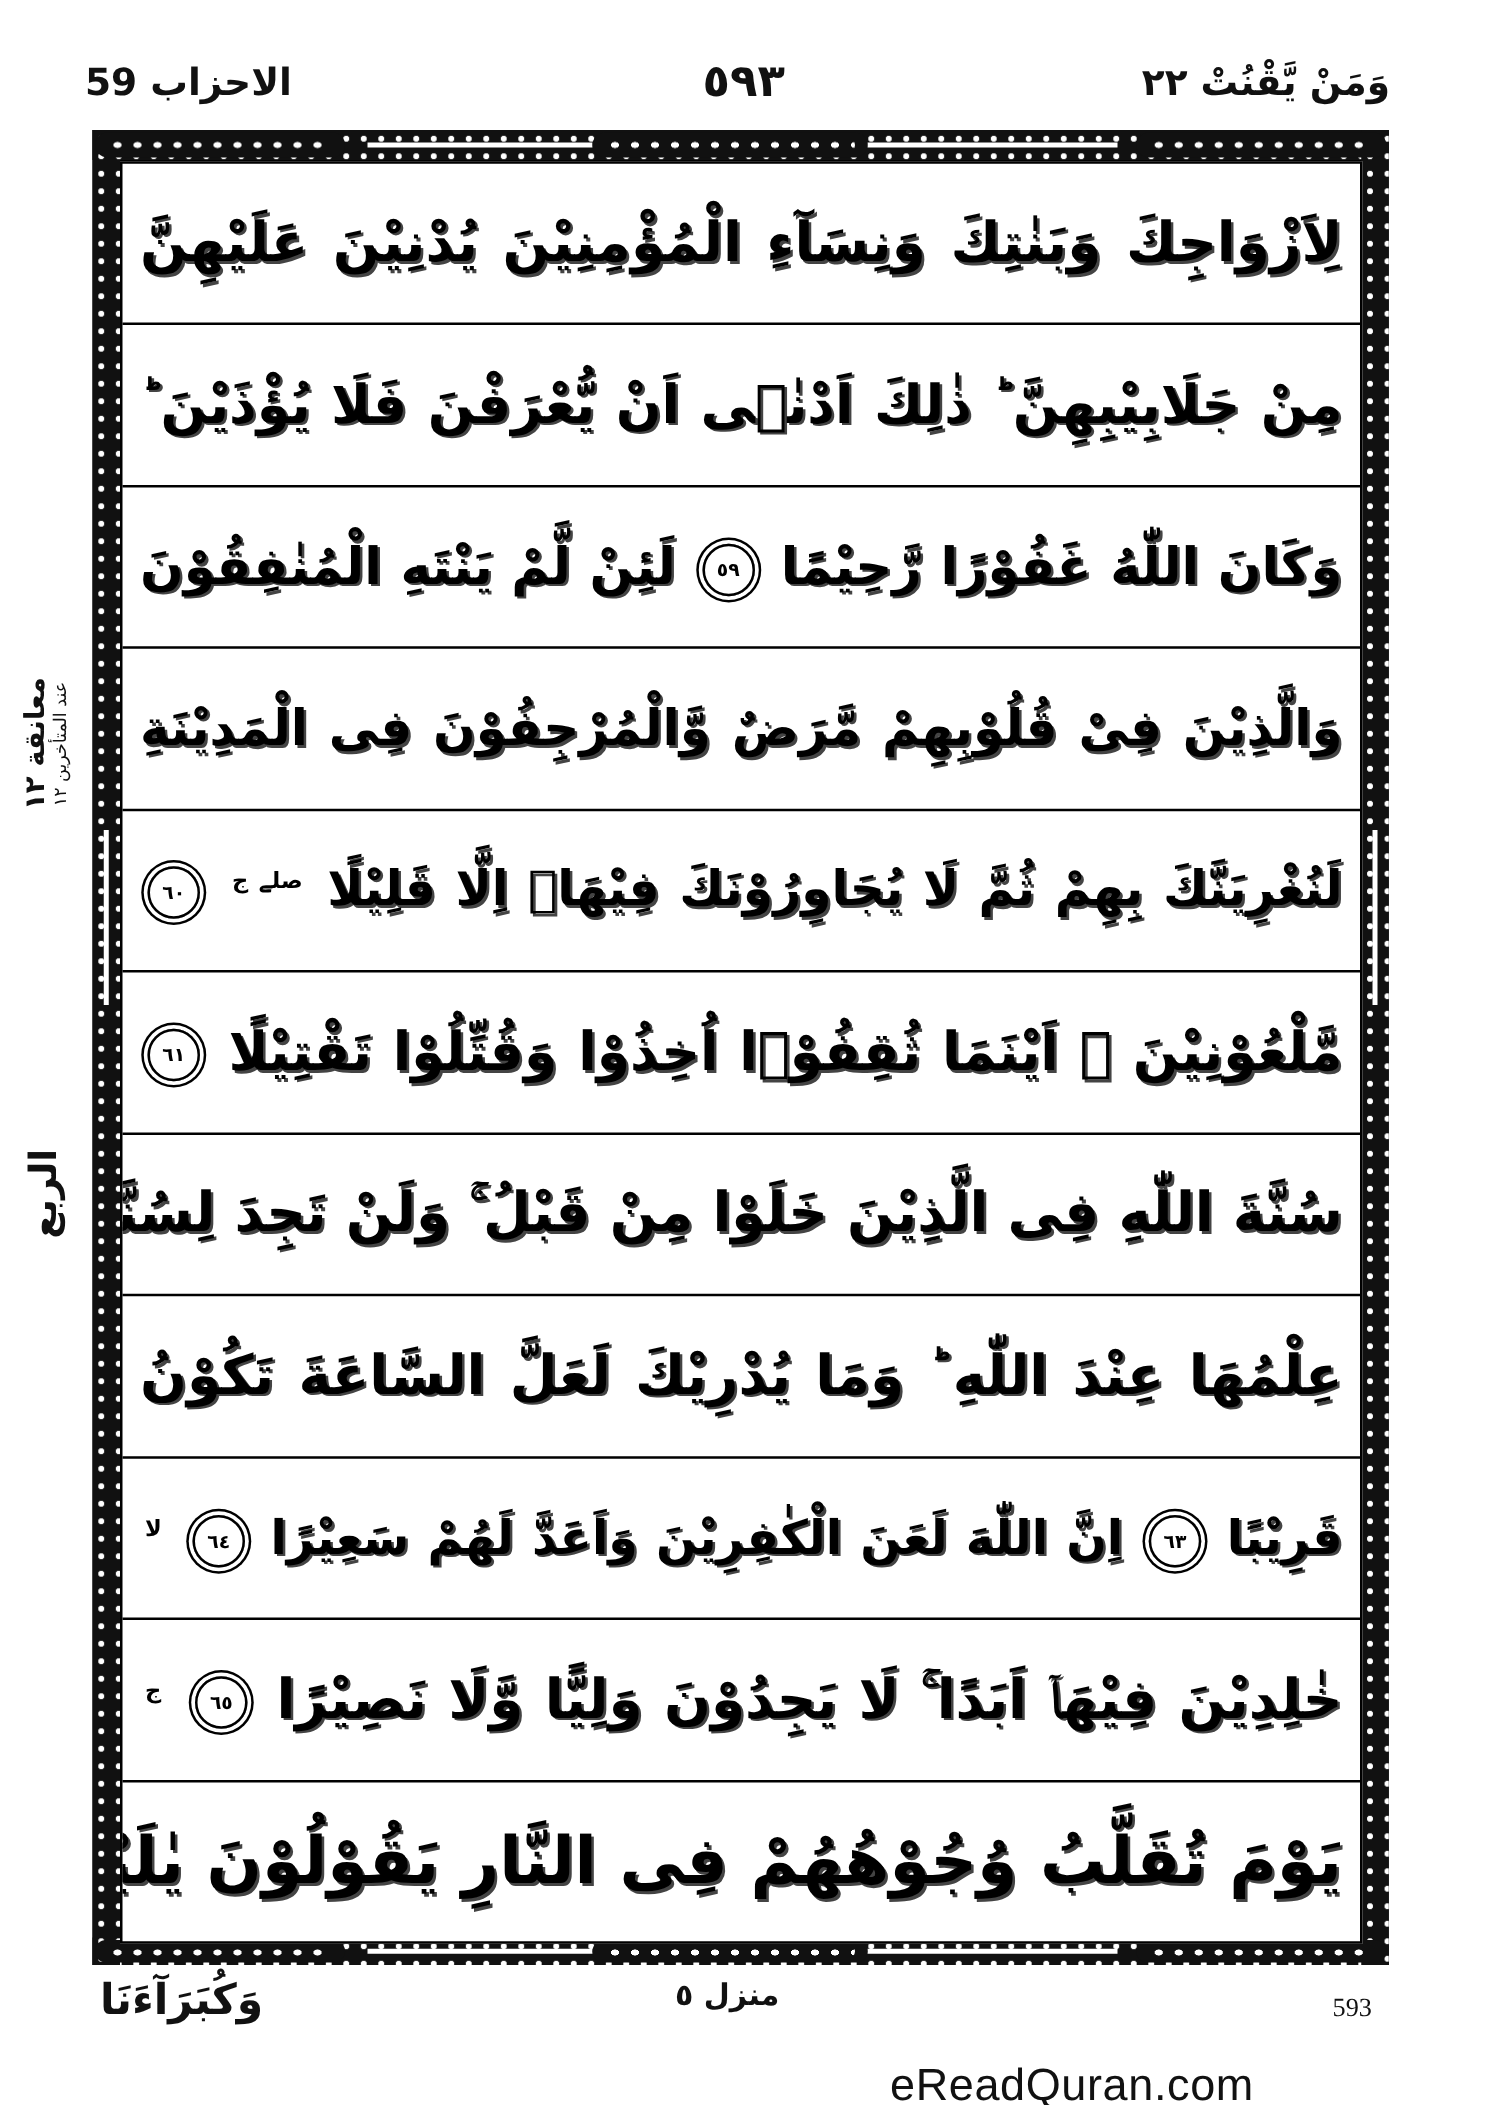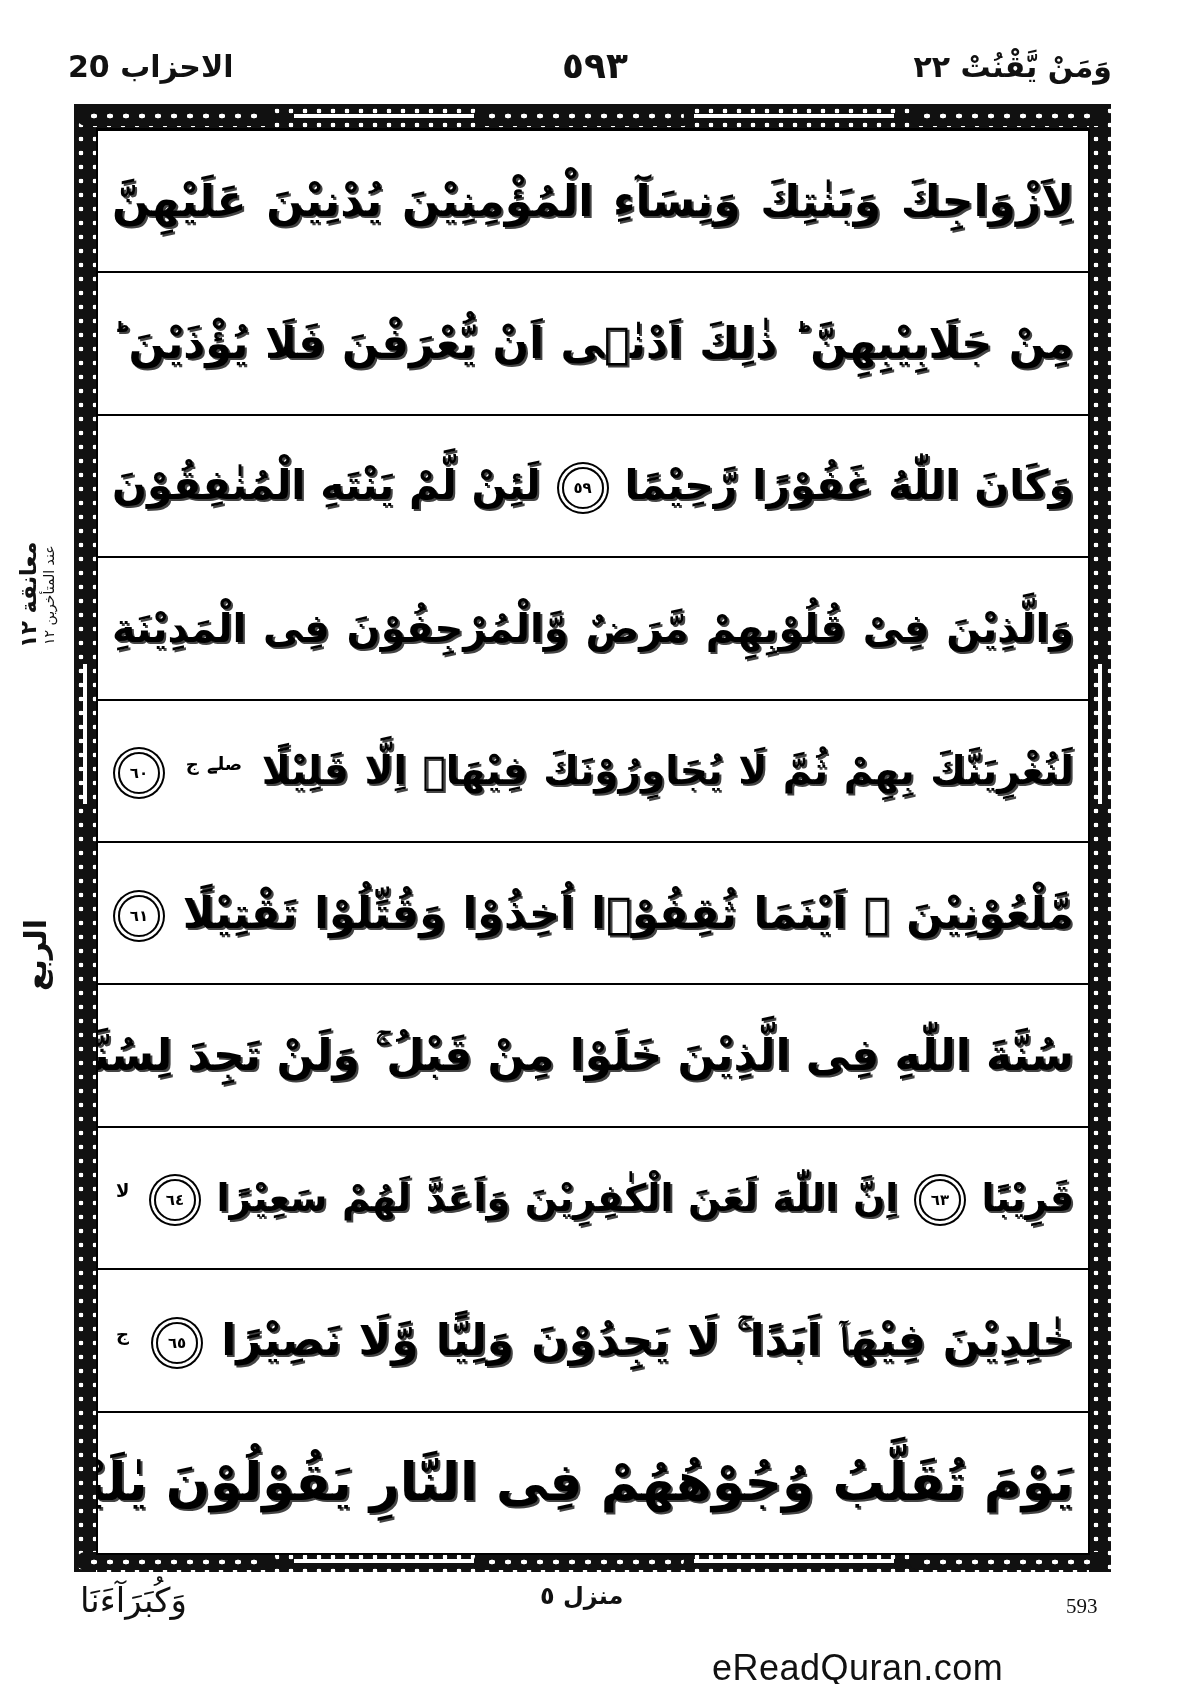--- a/index.html
+++ b/index.html
@@ -54,29 +54,29 @@
     font-size:15px; font-weight:bold; margin:0 6px; text-shadow:none; letter-spacing:0; direction:rtl;
   }
   .waqf { font-size:18px; vertical-align:super; margin:0 4px; text-shadow:none; }
 
   .side { position:absolute; writing-mode:vertical-rl; transform:rotate(180deg); font-weight:bold; color:#111; direction:rtl; }
   .side-1 { left:16px; top:500px; height:190px; font-size:22px; text-align:center; }
   .side-1 .small { font-size:14px; font-weight:normal; display:block; }
   .side-2 { left:18px; top:880px; height:150px; font-size:30px; text-align:center; }
 
   .ftr { position:absolute; color:#111; }
-  .ftr-catch { left:80px; top:1580px; font-size:34px; font-weight:normal; direction:rtl; }
+  .ftr-catch { left:80px; top:1580px; font-size:34px; font-weight:bold; direction:rtl; }
   .ftr-manzil { left:540px; top:1582px; font-size:24px; font-weight:bold; direction:rtl; }
   .ftr-site { left:712px; top:1647px; font-family:"Liberation Sans", sans-serif; font-weight:normal; font-size:36px; letter-spacing:0.5px; }
   .ftr-num { left:1066px; top:1594px; font-family:"Liberation Serif", serif; font-size:21px; }
 </style>
 </head>
 <body>
 
-<div class="hdr hdr-left">الاحزاب 20</div>
+<div class="hdr hdr-left">الاحزاب 59</div>
 <div class="hdr hdr-center">٥٩٣</div>
 <div class="hdr hdr-right">وَمَنْ يَّقْنُتْ ٢٢</div>
 
 <div class="frame">
   <div class="band band-top"></div>
   <div class="band band-bottom"></div>
   <div class="band band-left"></div>
   <div class="band band-right"></div>
   <div class="rule-h" style="left:220px; width:180px; top:10px;"></div>
   <div class="rule-h" style="left:620px; width:200px; top:10px;"></div>
@@ -119,20 +119,23 @@
   <div class="row">
     <div class="ayah-text" style="font-size: 43px; width: 100%;">
       <span>مَّلْعُوْنِيْنَ ۛ اَيْنَمَا ثُقِفُوْۤا اُخِذُوْا وَقُتِّلُوْا تَقْتِيْلًا</span>
       <span class="marker">٦١</span>
     </div>
   </div>
   <div class="row">
     <div class="ayah-text" style="font-size: 44px; width: 100%;">سُنَّةَ اللّٰهِ فِى الَّذِيْنَ خَلَوْا مِنْ قَبْلُ ۚ وَلَنْ تَجِدَ لِسُنَّةِ</div>
   </div>
   <div class="row">
+    <div class="ayah-text" style="font-size: 44px; width: 100%;">عِلْمُهَا عِنْدَ اللّٰهِ ؕ وَمَا يُدْرِيْكَ لَعَلَّ السَّاعَةَ تَكُوْنُ</div>
+  </div>
+  <div class="row">
     <div class="ayah-text" style="font-size: 38px; width: 100%;">
       <span>قَرِيْبًا</span>
       <span class="marker">٦٣</span>
       <span>اِنَّ اللّٰهَ لَعَنَ الْكٰفِرِيْنَ وَاَعَدَّ لَهُمْ سَعِيْرًا</span>
       <span class="marker">٦٤</span>
       <span class="waqf">لا</span>
     </div>
   </div>
   <div class="row">
     <div class="ayah-text" style="font-size: 44px; width: 100%;">

